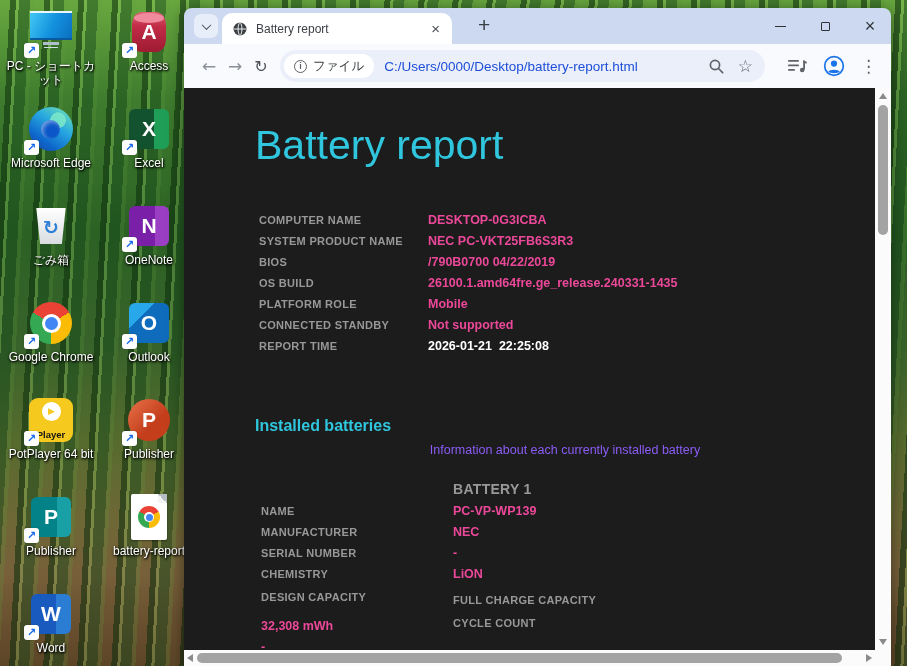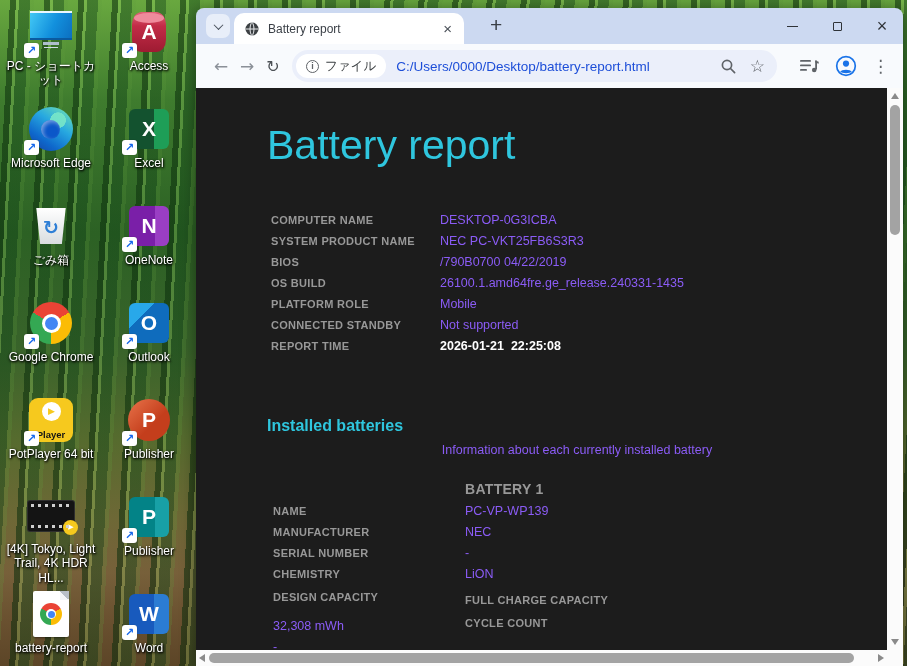--- a/index.html
+++ b/index.html
@@ -99,21 +99,21 @@
 
   .docpage { width:36px; height:46px; background:#fff; border-radius:2px; position:relative;
     display:flex; align-items:center; justify-content:center; box-shadow:0 1px 2px rgba(0,0,0,.4); }
   .docpage::before { content:""; position:absolute; top:0; right:0;
     border-style:solid; border-width:0 9px 9px 0; border-color:#cdd2d8 #4a6b2a00; 
     border-color:transparent; border-top-color:transparent;
     border-width:0; width:9px; height:9px;
     background:linear-gradient(225deg,#b7bec6 0 50%,#f2f4f6 50%); }
 
   
-  .browser { position:absolute; left:196px; top:8px; width:707px; height:658px;
+  .browser { position:absolute; left:184px; top:8px; width:707px; height:658px;
     border-radius:8px 8px 0 0; overflow:hidden; box-shadow:0 2px 16px rgba(0,0,0,.45); }
 
   .tabstrip { height:36px; background:#ccd9f1; position:relative; }
   .tab-search { position:absolute; left:10px; top:6px; width:24px; height:24px; border-radius:7px;
     background:rgba(255,255,255,.55); display:flex; align-items:center; justify-content:center; cursor:pointer; }
   .chev { width:7px; height:7px; border-right:1.8px solid #49515c; border-bottom:1.8px solid #49515c;
     transform:rotate(45deg) translate(-1px,-1px); }
   .tab { position:absolute; left:38px; top:5px; width:230px; height:31px; background:#fff;
     border-radius:10px 10px 0 0; display:flex; align-items:center; padding:0 10px; cursor:pointer; }
   .tab-title { flex:1; font-size:12px; color:#3a3f46; margin-left:8px; white-space:nowrap; overflow:hidden; }
@@ -145,21 +145,21 @@
 
   
   .page { position:relative; height:578px; background:#fbfbfb; }
   .content { position:absolute; left:0; top:0; right:16px; bottom:16px; background:#1c1c1c;
     overflow:hidden; padding:34px 0 0 71px; }
   .rtitle { margin:0; font-size:41px; font-weight:300; color:#2fc6de; }
   .tbl { display:grid; row-gap:7px; font-size:12.5px; }
   .tbl.sys { grid-template-columns:169px auto; margin:44px 0 0 4px; }
   .tbl.bat { grid-template-columns:192px auto; margin:24px 0 0 6px; }
   .row-label { font-size:11px; font-weight:bold; color:#989898; letter-spacing:.3px; align-self:center; }
-  .row-value { color:#8b5cf6; white-space:pre; }
+  .row-value { color:#ec4899; white-space:pre;font-weight:bold; }
   .row-value.bold { font-weight:bold; color:#ffffff; }
   .bat-header { font-size:14px; font-weight:bold; color:#989898; letter-spacing:.3px; }
   .gaptop { padding-top:6px; }
   .sect-head { margin:64px 0 0 0; font-size:16px; font-weight:bold; color:#2fc6de; }
   .subtitle { margin-top:8px; font-size:12.5px; color:#8b5cf6;text-align:center; }
 
   
   .vscroll { position:absolute; top:0; right:0; bottom:16px; width:16px; background:#fbfbfb; }
   .vthumb { position:absolute; left:3px; top:17px; width:10px; height:130px; background:#a3a3a3; border-radius:5px; }
   .arr { position:absolute; width:0; height:0; border:4px solid transparent; }
@@ -272,30 +272,20 @@
     <div class="di-cell">
       <div class="di-art icon-powerpoint">
         <div class="sq">
             <span class="ltr">P</span>
           </div>
         <span class="sc">↗</span>
       </div>
       <div class="di-label">Publisher</div>
     </div>
 
-    <div class="di-cell">
-      <div class="di-art">
-        <div class="film">
-          <div class="vplay">
-              <span>▶</span>
-            </div>
-        </div>
-      </div>
-      <div class="di-label">[4K] Tokyo, Light Trail, 4K HDR HL...</div>
-    </div>
 
     <div class="di-cell">
       <div class="di-art icon-publisher">
         <div class="sq">
             <span class="ltr">P</span>
           </div>
         <span class="sc">↗</span>
       </div>
       <div class="di-label">Publisher</div>
     </div>

